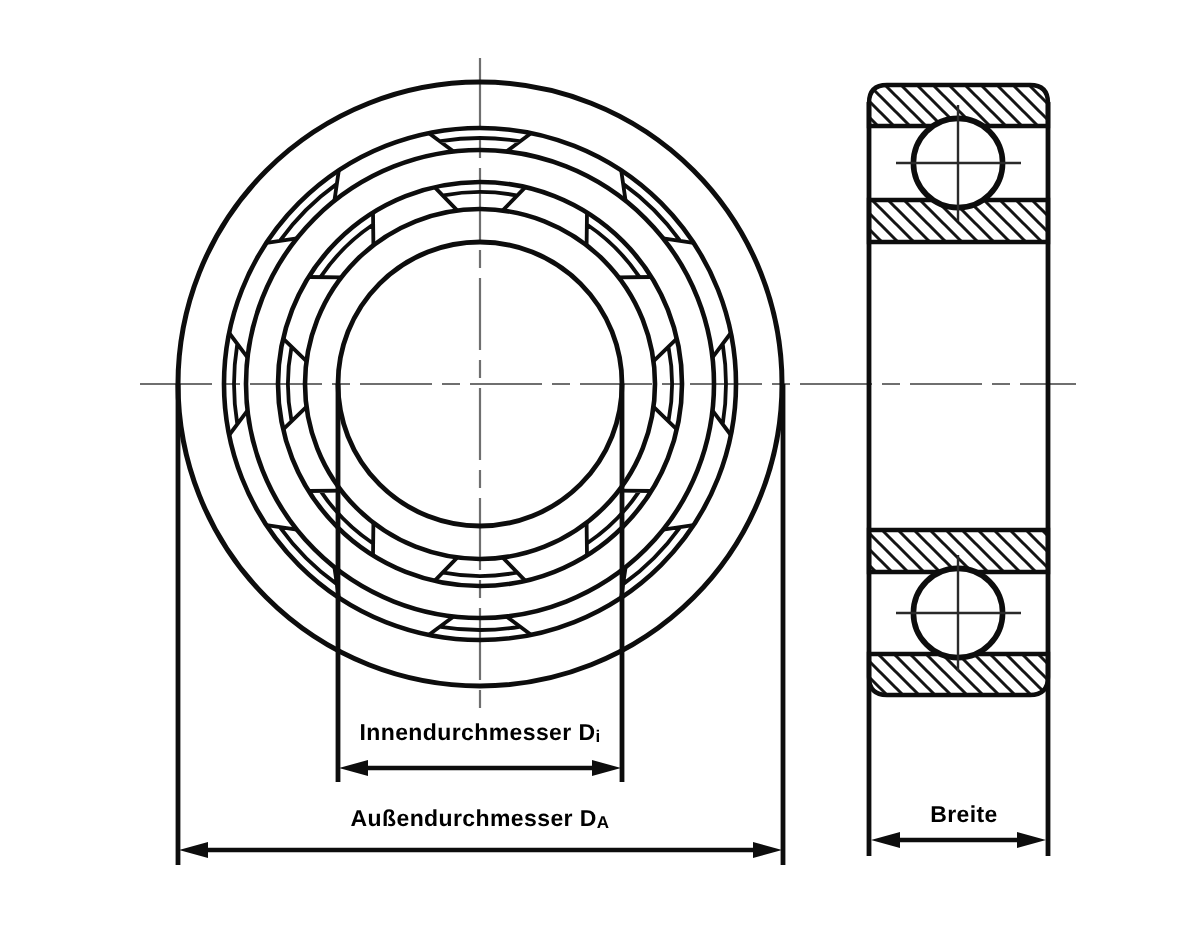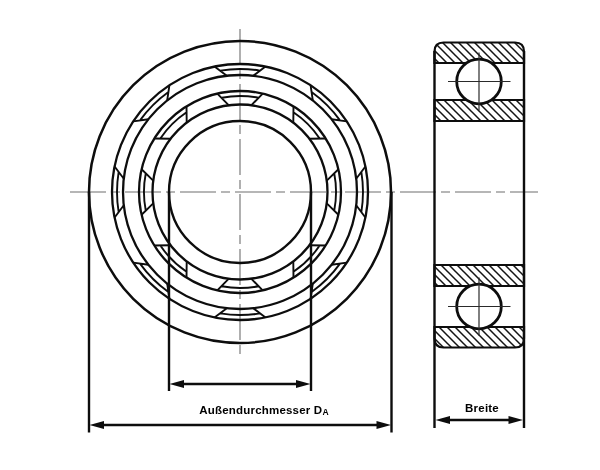--- a/index.html
+++ b/index.html
@@ -77,19 +77,22 @@
       </g>
     </g>
 
     <g stroke="#0d0d0d" fill="#0d0d0d">
       <line x1="446" y1="420" x2="512" y2="420" stroke-width="2.3"></line>
       <polygon points="435.5,420 450,416 450,424" stroke="none"></polygon>
       <polygon points="523,420 508.5,416 508.5,424" stroke="none"></polygon>
     </g>
   </svg>
 
-  <div class="dim-label" style="left:240px;top:404px;margin-left:24px;">
+  <div class="dim-label" style="left:240px;top:361px;">
+    <span>Innendurchmesser D</span><span class="sub">i</span>
+  </div>
+  <div class="dim-label" style="left:240px;top:404px;">
     <span>Außendurchmesser D</span><span class="sub">A</span>
   </div>
   <div class="dim-label" style="left:482px;top:402px;">
     <span>Breite</span><span class="sub"></span>
   </div>
 </div>
 
 </body></html>

